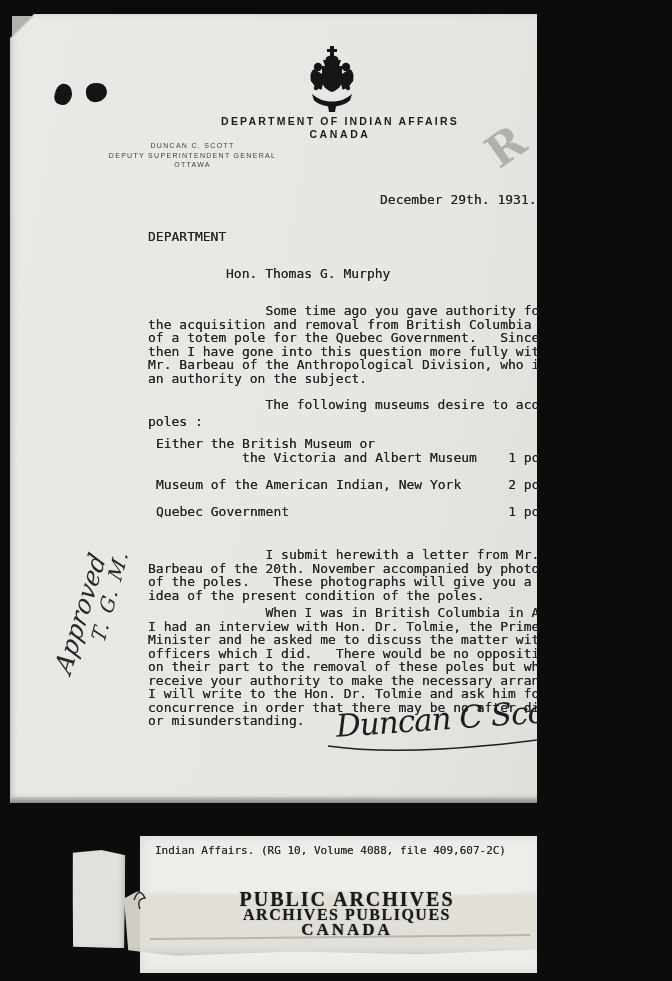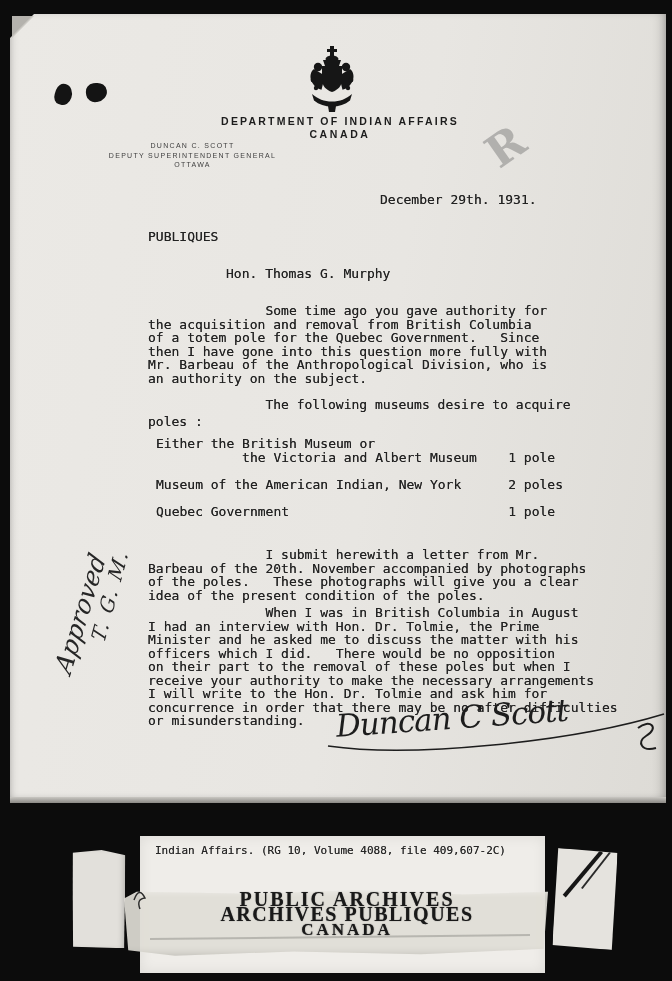--- a/index.html
+++ b/index.html
@@ -1,16 +1,16 @@
 <!DOCTYPE html>
 <html><head>
 <meta charset="utf-8">
 <style>
   html,body{margin:0;padding:0;background:#0c0c0c;}
-  .scan{position:relative;width:672px;height:981px;background:#0c0c0c;overflow:hidden;
+  .scan{position:relative;width:537px;height:981px;background:#0c0c0c;overflow:hidden;
         font-family:"DejaVu Sans Mono","Liberation Mono",monospace;}
   
   .paper{position:absolute;left:10px;top:14px;width:656px;height:789px;
          background:linear-gradient(100deg,#ebe9e5 0%,#e8e6e2 55%,#dddbd6 100%);
          box-shadow:inset -8px 0 12px -6px rgba(0,0,0,.28), inset 0 -6px 8px -4px rgba(0,0,0,.35),
                     inset 6px 0 10px -6px rgba(0,0,0,.18);}
   .corner-cut{position:absolute;left:10px;top:14px;width:0;height:0;
               border-top:24px solid #0c0c0c;border-right:24px solid transparent;}
   .corner-fold{position:absolute;left:12px;top:16px;width:0;height:0;
                border-bottom:22px solid #c6c4bf;border-right:22px solid transparent;
@@ -73,21 +73,21 @@
   .tape{position:absolute;left:124px;top:889px;width:424px;height:68px;
         background:rgba(223,221,214,.92);
         clip-path:polygon(0 14%,3% 4%,30% 7%,55% 2%,80% 8%,100% 4%,99% 88%,70% 96%,40% 92%,12% 98%,1% 90%);
         box-shadow:0 2px 3px rgba(0,0,0,.45), inset 0 6px 8px -5px rgba(255,255,255,.7),
                    inset 0 -8px 10px -6px rgba(0,0,0,.18);}
   .tape-seam{position:absolute;left:150px;top:936px;width:380px;height:2px;background:rgba(60,60,55,.25);
         transform:rotate(-.6deg);}
   .archive-stamp{position:absolute;left:155px;top:892px;width:384px;text-align:center;
         font-family:"Liberation Serif","DejaVu Serif",serif;font-weight:bold;color:#191919;}
   .archive-stamp .l1{font-size:20px;line-height:15px;letter-spacing:2px;text-shadow:0 0 1px rgba(20,20,20,.6);}
-  .archive-stamp .l2{font-size:20px;line-height:15px;letter-spacing:1.5px;text-shadow:0 0 1px rgba(20,20,20,.6);}
+  .archive-stamp .l2{font-size:16px;line-height:15px;letter-spacing:1.5px;text-shadow:0 0 1px rgba(20,20,20,.6);}
   .archive-stamp .l3{font-size:17px;line-height:16px;letter-spacing:3px;text-shadow:0 0 1.2px rgba(20,20,20,.7);}
   .pen-curl{position:absolute;left:132px;top:888px;}
 </style>
 </head>
 <body>
 
 <div class="scan">
 
   <div class="paper"></div>
   <div class="corner-cut"></div>
@@ -118,21 +118,21 @@
   <div class="lh-dept">DEPARTMENT OF INDIAN AFFAIRS</div>
   <div class="lh-country">CANADA</div>
   <div class="official">
     <div>DUNCAN C. SCOTT</div>
     <div>DEPUTY SUPERINTENDENT GENERAL</div>
     <div>OTTAWA</div>
   </div>
   <div class="r-stamp">R</div>
 
   <div class="typed t-date">December 29th. 1931.</div>
-  <div class="typed t-memo">PUBLIQUES</div>
+  <div class="typed t-memo">DEPARTMENT</div>
   <div class="typed t-addr">Hon. Thomas G. Murphy</div>
   <div class="typed t-p1">               Some time ago you gave authority for
 the acquisition and removal from British Columbia
 of a totem pole for the Quebec Government.   Since
 then I have gone into this question more fully with
 Mr. Barbeau of the Anthropological Division, who is
 an authority on the subject.</div>
   <div class="typed t-p2">               The following museums desire to acquire
 poles :</div>
   <div class="typed t-list">Either the British Museum or

